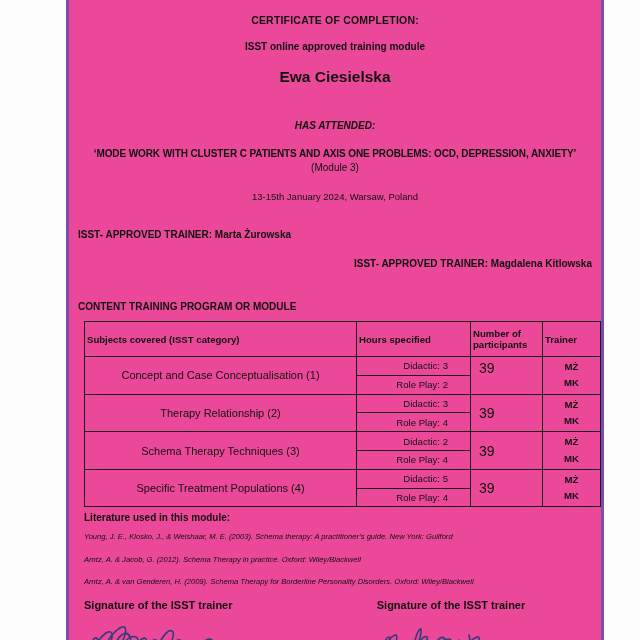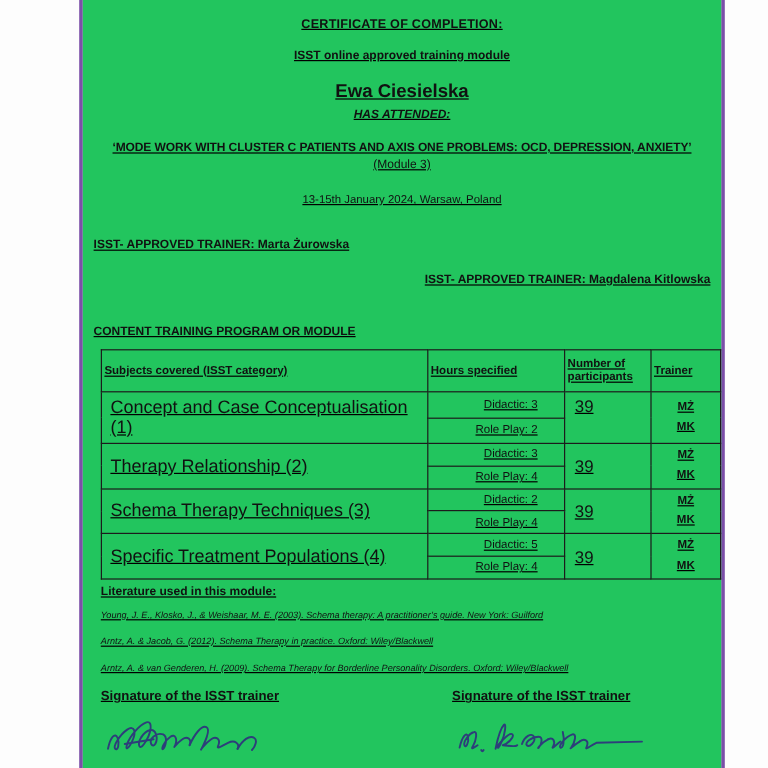--- a/index.html
+++ b/index.html
@@ -18,35 +18,34 @@
     position: absolute; top: 0; bottom: 0;
     width: 3px;
     background: #7b4fa8;
   }
   .edge.left  { left: 66px; }
   .edge.right { right: 36px; }
 
   #sheet {
     position: absolute;
     left: 69px; right: 39px; top: 0; bottom: 0;
-    background: #22c55e;
+    background: #ec4899;
     padding: 14px 9px 0 9px;
-    text-decoration: underline;
   }
 
   .center { text-align: center; }
   .t-title {
     font-size: 10.5px; font-weight: bold; letter-spacing: .2px;
     color: #111; margin-bottom: 15px;
   }
   .t-sub {
     font-size: 10px; font-weight: bold; color: #111; margin-bottom: 16px;
   }
   .t-name {
-    font-size: 15.5px; font-weight: bold; color: #111; margin-bottom: 4px;
+    font-size: 15.5px; font-weight: bold; color: #111; margin-bottom: 34px;
   }
   .t-attended {
     font-size: 10px; font-style: italic; font-weight: bold;
     color: #111; margin-bottom: 17px;
   }
   .t-course {
     font-size: 10px; font-weight: bold; color: #111;
     letter-spacing: -.1px; margin-bottom: 3px;
   }
   .t-module { font-size: 10px; color: #111; margin-bottom: 18px; }
@@ -75,21 +74,21 @@
   table.grid th {
     font-size: 9.6px; font-weight: bold; text-align: left;
     padding: 6px 2px; line-height: 1.15;
   }
   .c-subject { width: 272px; }
   .c-hours   { width: 114px; }
   .c-part    { width: 72px; }
   .c-trainer { width: 58px; }
 
   td.subject {
-    font-size: 15px; padding: 4px 7px; text-align: left;
+    font-size: 11px; padding: 4px 7px; text-align: center;
   }
   td.hourcell {
     font-size: 9.6px; padding: 2px 22px; text-align: right; height: 17px;
   }
   td.part {
     font-size: 14px; padding: 3px 8px; text-align: left;
   }
   td.part.topalign { vertical-align: top; }
   td.trainer {
     font-size: 9.6px; font-weight: bold; text-align: center;

